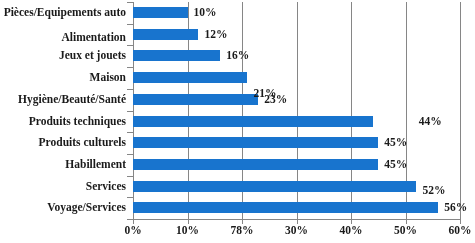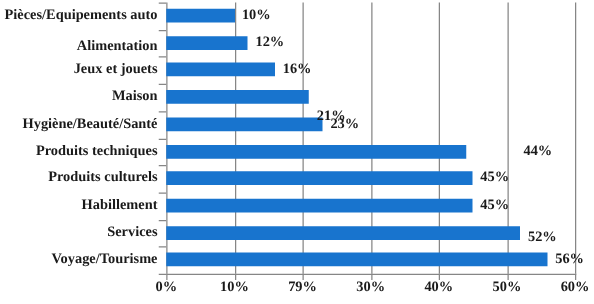--- a/index.html
+++ b/index.html
@@ -118,21 +118,21 @@
   <div>
     <div class="cat-label-wrap" style="top:7px;">Pièces/Equipements auto</div>
     <div class="cat-label-wrap" style="top:32px;">Alimentation</div>
     <div class="cat-label-wrap" style="top:50.4px;">Jeux et jouets</div>
     <div class="cat-label-wrap" style="top:72.1px;">Maison</div>
     <div class="cat-label-wrap" style="top:93.8px;">Hygiène/Beauté/Santé</div>
     <div class="cat-label-wrap" style="top:115.5px;">Produits techniques</div>
     <div class="cat-label-wrap" style="top:137.2px;">Produits culturels</div>
     <div class="cat-label-wrap" style="top:158.9px;">Habillement</div>
     <div class="cat-label-wrap" style="top:180.6px;">Services</div>
-    <div class="cat-label-wrap" style="top:202.3px;">Voyage/Tourisme</div>
+    <div class="cat-label-wrap" style="top:202.3px;">Voyage/Services</div>
   </div>
 
   <div>
     <div class="ytick" style="top:2px;"></div>
     <div class="ytick" style="top:23.7px;"></div>
     <div class="ytick" style="top:45.4px;"></div>
     <div class="ytick" style="top:67.1px;"></div>
     <div class="ytick" style="top:88.8px;"></div>
     <div class="ytick" style="top:110.5px;"></div>
     <div class="ytick" style="top:132.2px;"></div>
@@ -181,20 +181,20 @@
     <div class="xtick" style="left:133px;"></div>
     <div class="xtick" style="left:187.5px;"></div>
     <div class="xtick" style="left:242px;"></div>
     <div class="xtick" style="left:296.5px;"></div>
     <div class="xtick" style="left:351px;"></div>
     <div class="xtick" style="left:405.5px;"></div>
     <div class="xtick" style="left:460px;"></div>
 
     <div class="xtick-label" style="left:133px;">0%</div>
     <div class="xtick-label" style="left:187.5px;">10%</div>
-    <div class="xtick-label" style="left:242px;">79%</div>
+    <div class="xtick-label" style="left:242px;">78%</div>
     <div class="xtick-label" style="left:296.5px;">30%</div>
     <div class="xtick-label" style="left:351px;">40%</div>
     <div class="xtick-label" style="left:405.5px;">50%</div>
     <div class="xtick-label" style="left:460px;">60%</div>
   </div>
 
 </div>
 
 </body></html>

